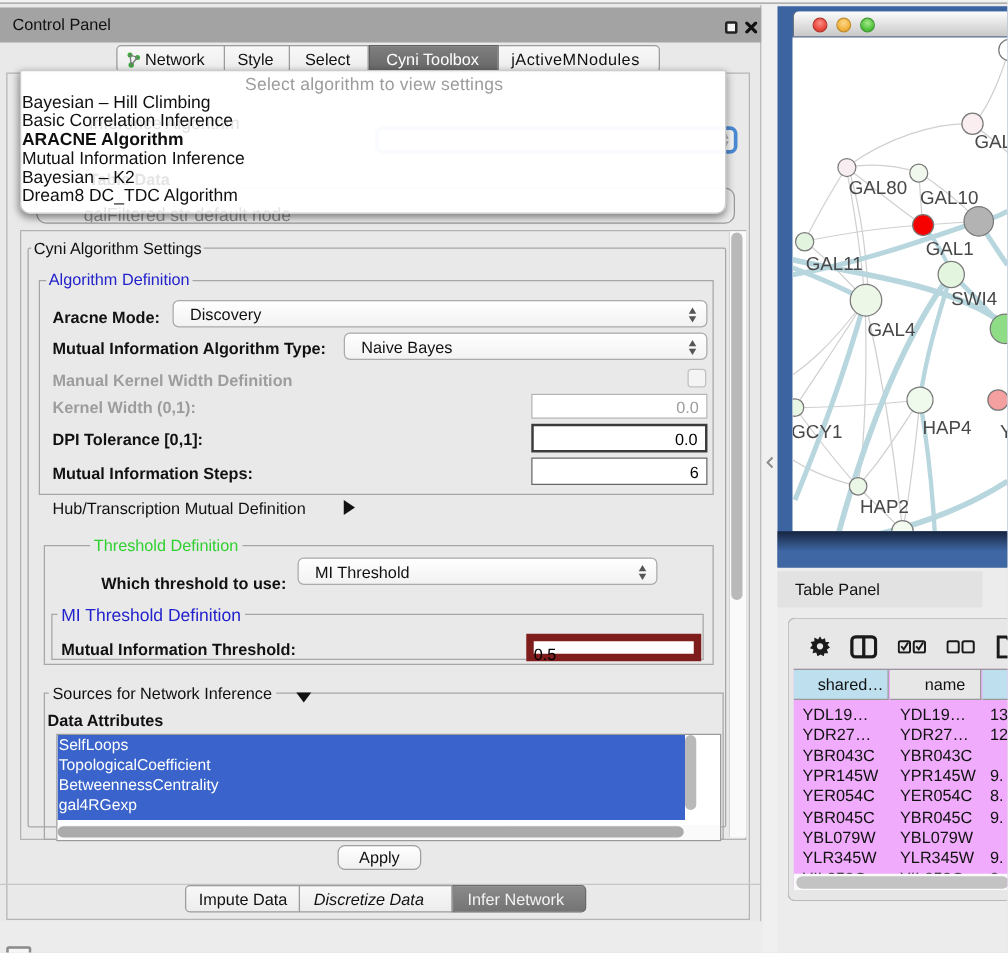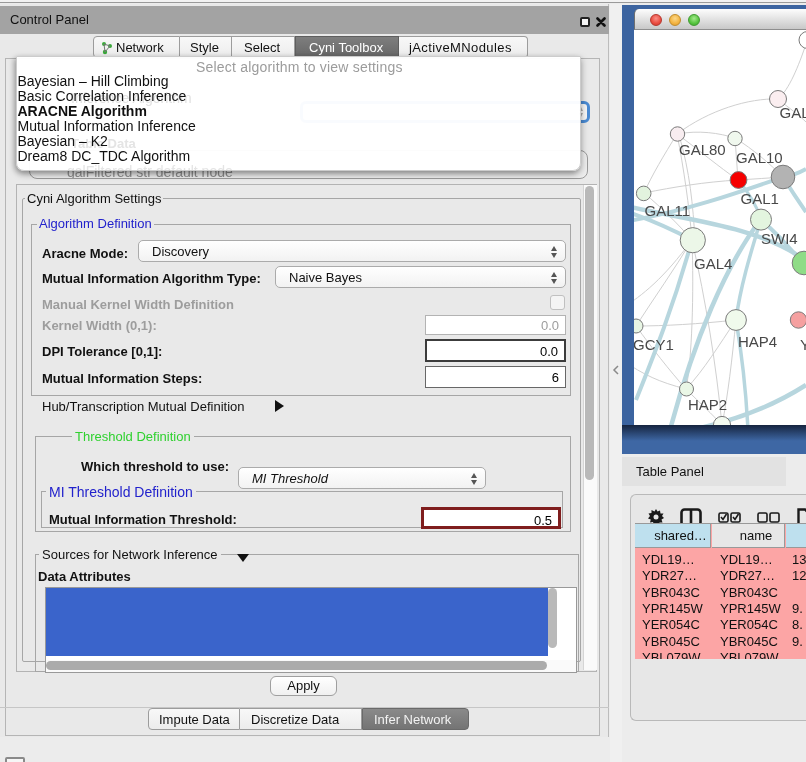--- a/index.html
+++ b/index.html
@@ -94,53 +94,54 @@
 
     <div class="abs" style="left:25px;top:214px;font-size:13px;color:#111;">Hub/Transcription Mutual Definition</div>
     <svg class="abs" style="left:256px;top:214px" width="12" height="14" viewBox="0 0 12 14">
         <path d="M2 1 L11 7 L2 13 Z" fill="#111"></path>
       </svg>
 
     <div class="abs" style="left:18px;top:251px;width:536px;height:96px;border:1px solid #a6a6a6;"></div>
     <div class="abs" style="left:23px;top:244px;background:#e9e9e9;padding:0 3px;font-size:13px;color:#2fd12f;margin-left:32px;">Threshold Definition</div>
 
     <div class="abs" style="left:64px;top:274px;font-size:13px;font-weight:bold;color:#111;text-align:right;">Which threshold to use:</div>
-    <div class="combo abs" style="left:221px;top:282px;width:248px;height:22px;font-style:italic;">
+    <div class="combo abs" style="left:221px;top:261px;width:288px;height:22px;">
       <span style="left:13px;">MI Threshold</span>
     </div>
 
     <div class="abs" style="left:24px;top:306px;width:522px;height:37px;border:1px solid #a6a6a6;"></div>
     <div class="abs" style="left:29px;top:299px;background:#e9e9e9;padding:0 3px;font-size:14px;color:#2222cc;">MI Threshold Definition</div>
 
     <div class="abs" style="left:32px;top:327px;font-size:13px;font-weight:bold;color:#111;">Mutual Information Threshold:</div>
-    <div class="abs" style="left:404px;top:322px;width:140px;height:22px;border:3px solid #7f1d1d;background:#fff;font-size:13px;color:#000;text-align:right;padding:3px 6px 0 0;">0.5</div>
+    <div class="abs" style="left:404px;top:322px;width:140px;height:22px;border:6px solid #7f1d1d;background:#fff;font-size:13px;color:#000;padding:3px 6px 0 0;">0.5</div>
 
     <div class="abs" style="left:18px;top:369px;width:544px;height:118px;border:1px solid #a6a6a6;"></div>
     <div class="abs" style="left:22px;top:362px;background:#e9e9e9;padding:0 3px;font-size:13px;color:#111;">Sources for Network Inference</div>
     <svg class="abs" style="left:219px;top:367px" width="14" height="12" viewBox="0 0 14 12">
         <path d="M1 2 L13 2 L7 10 Z" fill="#111"></path>
       </svg>
     <div class="abs" style="left:21px;top:384px;font-size:13px;font-weight:bold;color:#111;">Data Attributes</div>
 
     <div class="abs" style="left:28px;top:402px;width:532px;height:86px;border:1px solid #999;background:#fff;overflow:hidden;">
       <div style="position:absolute;left:0;top:0;width:502px;height:68px;background:#3a64cb;"></div>
+      <div class="abs" style="left:1px;top:0;font-size:12.5px;color:#fff;line-height:16.1px;">SelfLoops<br>TopologicalCoefficient<br>BetweennessCentrality<br>gal4RGexp</div>
       <div class="abs" style="left:502px;top:0;width:9px;height:60px;background:#b9b9b9;border-radius:5px;"></div>
       <div class="abs" style="left:0;top:72px;width:530px;height:12px;background:#fafafa;"></div>
       <div class="abs" style="left:0;top:73px;width:501px;height:9px;background:#ababab;border-radius:5px;"></div>
     </div>
   </div>
 
   <div class="abs" style="left:270px;top:672px;width:67px;height:20px;border:1px solid #9f9f9f;border-radius:6px;background:linear-gradient(#ffffff,#f0f0f0);text-align:center;font-size:13px;color:#111;padding-top:1px;">Apply</div>
 
   <div class="abs" style="left:0;top:703px;width:609px;height:1px;background:#c6c6c6;"></div>
   <div class="abs" id="btabs" style="left:148px;top:704px;height:22px;font-size:13px;">
     <div class="abs" style="left:0;top:0;width:92px;height:22px;background:linear-gradient(#f8f8f8,#ececec);border:1px solid #9c9c9c;border-radius:4px 0 0 4px;">
       <span class="abs" style="left:10px;top:3px;color:#111;">Impute Data</span>
     </div>
-    <div class="abs" style="left:92px;top:0;width:122px;height:22px;background:linear-gradient(#f8f8f8,#ececec);border:1px solid #9c9c9c;border-left:none;">
+    <div class="abs" style="left:92px;top:0;width:122px;height:22px;background:linear-gradient(#f8f8f8,#ececec);border:1px solid #9c9c9c;border-left:none;font-style:italic;">
       <span class="abs" style="left:11px;top:3px;color:#111;">Discretize Data</span>
     </div>
     <div class="abs" style="left:214px;top:0;width:107px;height:22px;background:linear-gradient(#8a8a8a,#747474);border:1px solid #6a6a6a;border-radius:0 4px 4px 0;">
       <span class="abs" style="left:11px;top:3px;color:#f3f3f3;">Infer Network</span>
     </div>
   </div>
 </div>
 
 <div class="abs" id="popup" style="left:16px;top:56px;width:565px;height:115px;background:rgba(255,255,255,0.97);border:1px solid #cccccc;border-radius:0 0 8px 8px;box-shadow:0 3px 7px rgba(0,0,0,0.35), -2px 2px 5px rgba(0,0,0,0.15);font-size:14px;color:#101010;overflow:hidden;">
   <div style="position:absolute;left:54px;top:33px;color:#e2e2e2;font-size:14px;">Inference Algorithm</div>
@@ -271,21 +272,21 @@
     <path d="M15 5 L17 7.5 L20.5 2" stroke="#1a1a1a" stroke-width="1.6" fill="none"></path>
   </svg>
   <svg class="abs" style="left:126px;top:17px" width="23" height="11" viewBox="0 0 23 11">
     <rect x="1" y="1" width="9" height="9" rx="1.5" fill="none" stroke="#1a1a1a" stroke-width="1.6"></rect>
     <rect x="13" y="1" width="9" height="9" rx="1.5" fill="none" stroke="#1a1a1a" stroke-width="1.6"></rect>
   </svg>
   <svg class="abs" style="left:166px;top:13px" width="12" height="19" viewBox="0 0 12 19">
     <path d="M1.5 1.5 L8 1.5 L12 5.5 L12 17.5 L1.5 17.5 Z" fill="none" stroke="#1a1a1a" stroke-width="2.4"></path>
   </svg>
 
-  <div class="abs" style="left:4px;top:28px;width:172px;height:136px;background:#fca5a5;border-top:1px solid #999;font-size:13px;color:#111;overflow:hidden;">
+  <div class="abs" style="left:4px;top:40px;width:172px;height:177px;background:#f0abfc;border-top:1px solid #999;font-size:13px;color:#111;overflow:hidden;">
 
     <div class="abs" style="left:0;top:0;width:76px;height:24px;background:#bee0ee;border-right:1px solid #999;border-bottom:1px solid #999;text-align:center;padding-top:4px;padding-left:16px;">shared…</div>
     <div class="abs" style="left:77px;top:0;width:73px;height:24px;background:#e7e7e7;border-right:1px solid #999;border-bottom:1px solid #999;text-align:center;padding-top:4px;padding-left:16px;">name</div>
     <div class="abs" style="left:151px;top:0;width:25px;height:24px;background:#bee0ee;border-bottom:1px solid #999;"></div>
 
     <div class="abs" style="left:7px;top:28px;line-height:16.35px;">YDL19…<br>YDR27…<br>YBR043C<br>YPR145W<br>YER054C<br>YBR045C<br>YBL079W<br>YLR345W<br>YIL053C</div>
     <div class="abs" style="left:85px;top:28px;line-height:16.35px;">YDL19…<br>YDR27…<br>YBR043C<br>YPR145W<br>YER054C<br>YBR045C<br>YBL079W<br>YLR345W<br>YIL053C</div>
     <div class="abs" style="left:157px;top:28px;line-height:16.35px;">13<br>12<br>&nbsp;<br>9.<br>8.<br>9.<br>&nbsp;<br>9.<br>9.</div>
 
     <div class="abs" style="left:0;top:163px;width:172px;height:14px;background:#fafafa;"></div>

